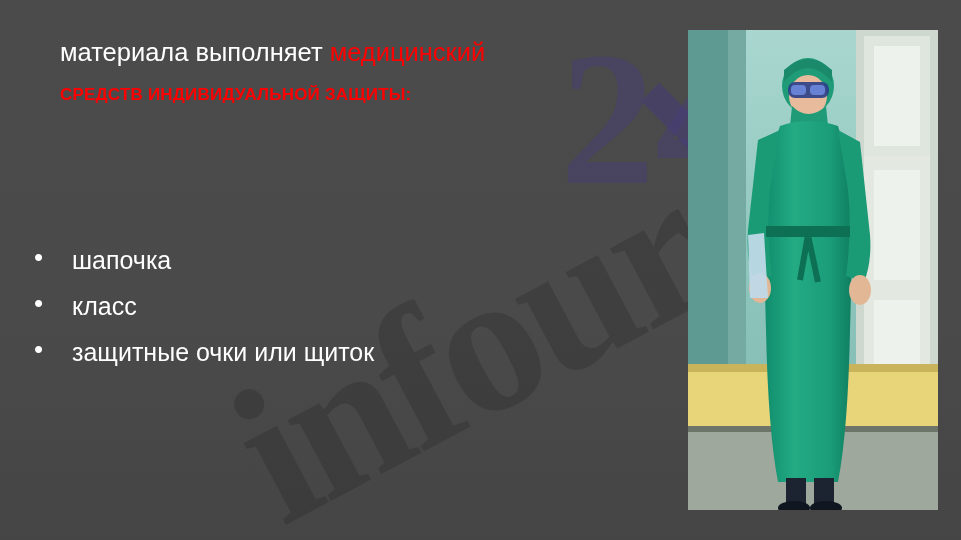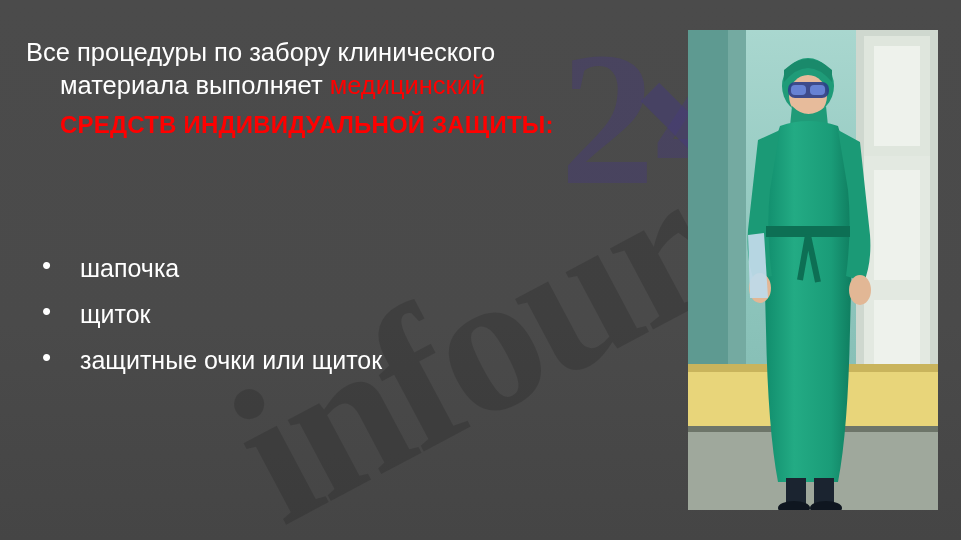--- a/index.html
+++ b/index.html
@@ -58,27 +58,27 @@
     font-size:25.5px;
     line-height:1.30;
     z-index:5;
   }
   .body-text p{margin:0;}
   .line1{ text-indent:0; }
   .line2{ padding-left:34px; }
   .line3{ padding-left:34px; }
   .line4{ padding-left:34px; margin-top:6px !important; }
   .red{ color:#ff0000; font-weight:normal; }
-  .redline{ color:#ff0000; font-weight:bold; font-size:24px; letter-spacing:.2px;}
+  .redline{ color:#ff0000; font-weight:bold; font-size:17px; letter-spacing:.2px;}
 
   ul.bullets{
     position:absolute;
     left:26px;top:248px;
     width:600px;
-    margin:8px;padding:0;
+    margin:0;padding:0;
     list-style:none;
     z-index:5;
   }
   ul.bullets li{
     color:#ffffff;
     font-size:25px;
     line-height:1.0;
     margin-bottom:21px;
     padding-left:46px;
     position:relative;
@@ -108,28 +108,27 @@
 
   <div class="wm">
     <div class="wm-text">infourok</div>
   </div>
   <div class="wm-num">24</div>
   <svg class="wm-check" viewBox="0 0 140 120">
     <path d="M10,62 L48,100 L132,8" stroke="rgba(70,60,120,0.55)" stroke-width="26" fill="none" stroke-linecap="butt" stroke-linejoin="miter"></path>
   </svg>
 
   <div class="body-text">
-    <p class="line1">Все процедуры по забору клинического</p>
     <p class="line2"><span>материала выполняет </span><span class="red">медицинский</span></p>
     <p class="line4"><span class="redline">СРЕДСТВ  ИНДИВИДУАЛЬНОЙ ЗАЩИТЫ</span><span class="redline tail">:</span></p>
   </div>
 
   <ul class="bullets">
     <li><span>шапочка</span></li>
-    <li><span>щиток</span></li>
+    <li><span>класс</span></li>
     <li><span>защитные очки или щиток</span></li>
   </ul>
 
   <div class="photo">
     <svg class="ph-svg" width="250" height="480" viewBox="0 0 250 480">
       <defs>
         <linearGradient id="wallg" x1="0" y1="0" x2="0" y2="1">
           <stop offset="0%" stop-color="#a9d7cf"></stop>
           <stop offset="55%" stop-color="#8cc4bb"></stop>
           <stop offset="100%" stop-color="#7fb7ae"></stop>

